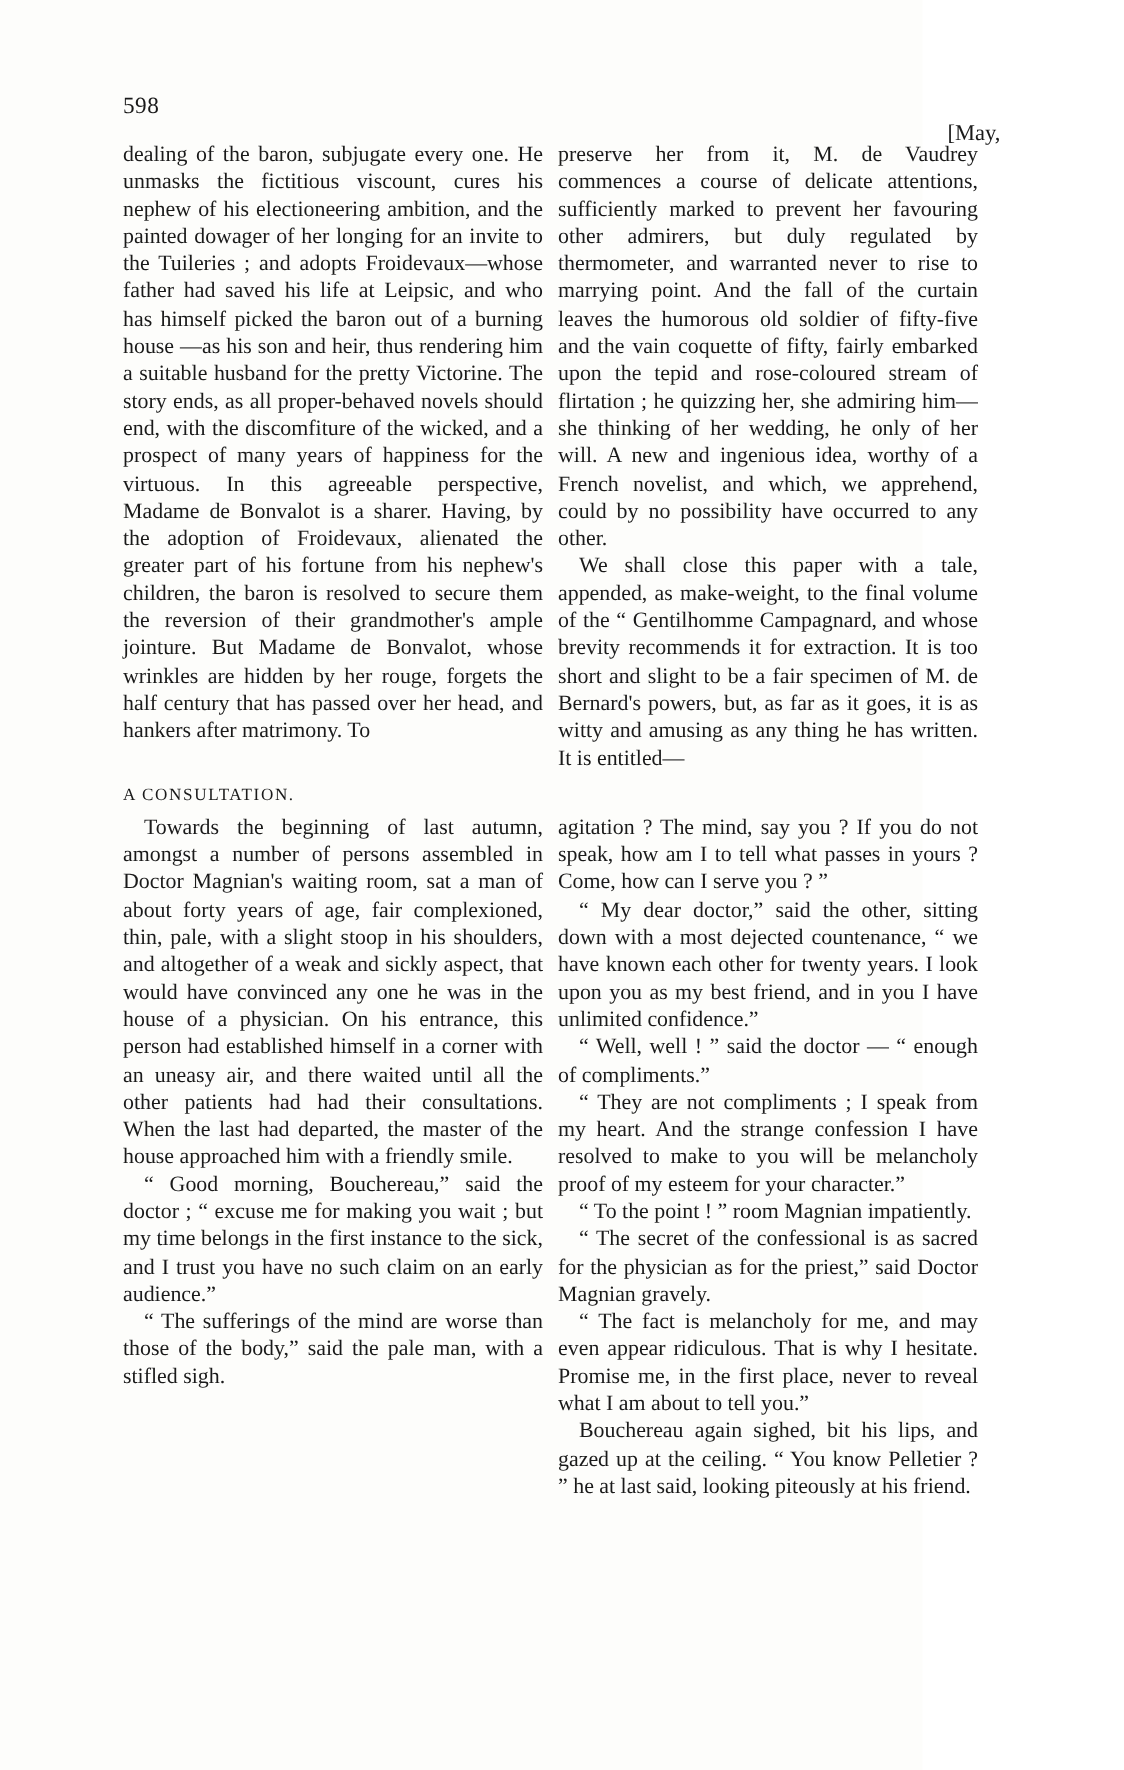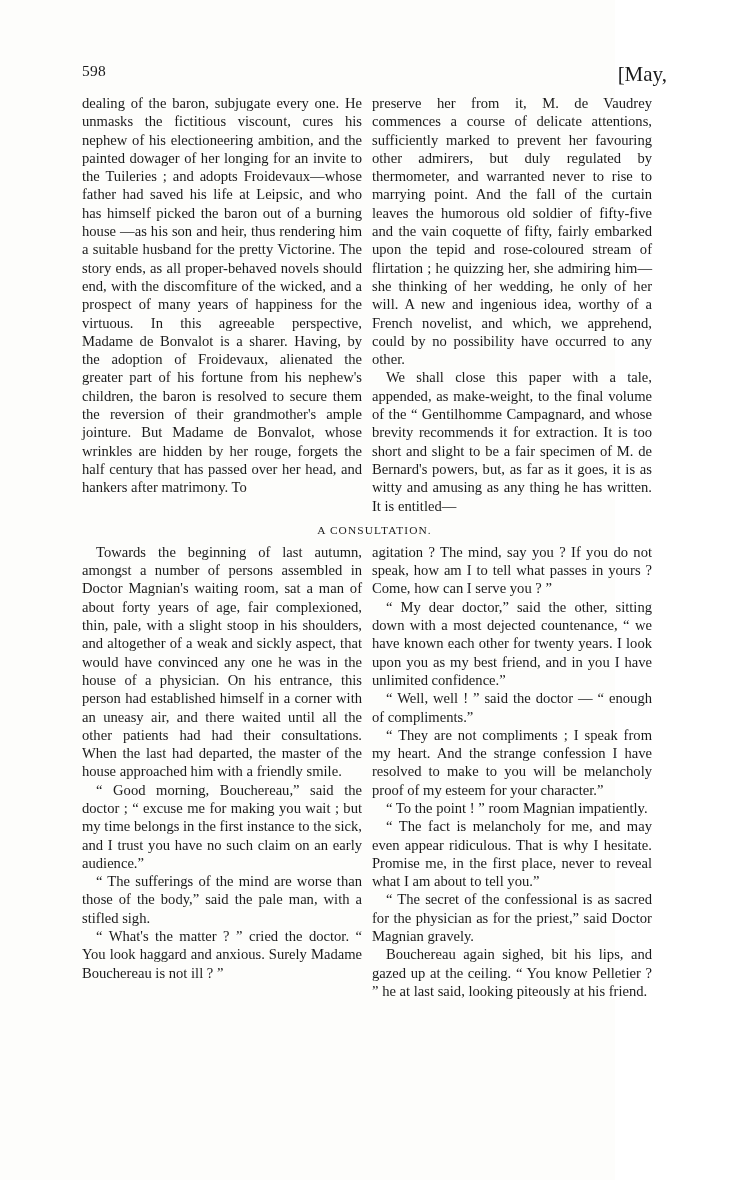--- a/index.html
+++ b/index.html
@@ -47,22 +47,22 @@
     right: 0;
     top: 0;
     text-align: center;
     font-style: italic;
     font-size: 16.5px;
     letter-spacing: 0.2px;
   }
   .head-right {
     position: absolute;
     right: 0;
-    top: 0;
-    font-size: 21px;
+    top: 19px;
+    font-size: 15px;
   }
   
   .cols {
     display: flex;
     gap: 10px;
   }
   .col {
     width: 280px;
   }
   p {
@@ -71,21 +71,20 @@
     line-height: 18.3px;
     text-align: justify;
     text-justify: inter-word;
     hyphens: none;
   }
   p.indent { text-indent: 14px; }
   p.noindent { text-indent: 0; }
 
   
   .section-head {
-    text-align: center;
     font-size: 11.4px;
     letter-spacing: 1.1px;
     margin: 9px 0 7px 0;
     font-variant: small-caps;
     text-transform: uppercase;
   }
   .sec-wrap {
     width: 585px;
   }
 </style>
@@ -112,28 +111,27 @@
 
     <div class="sec-wrap">
       <div class="section-head">A Consultation.</div>
     </div>
 
     <div class="cols">
       <div class="col">
         <p class="indent">Towards the beginning of last autumn, amongst a number of persons assembled in Doctor Magnian's waiting room, sat a man of about forty years of age, fair complexioned, thin, pale, with a slight stoop in his shoulders, and altogether of a weak and sickly aspect, that would have convinced any one he was in the house of a physician.  On his entrance, this person had established himself in a corner with an uneasy air, and there waited until all the other patients had had their consultations.   When the last had departed, the master of the house approached him with a friendly smile.</p>
         <p class="indent">“ Good morning, Bouchereau,” said the doctor ;  “ excuse me for making you wait ;  but my time belongs in the first instance to the sick, and I trust you have no such claim on an early audience.”</p>
         <p class="indent">“ The sufferings of the mind are worse than those of the body,” said the pale man, with a stifled sigh.</p>
-        <p class="indent">“ What's the matter ? ” cried the doctor.  “ You look haggard and anxious. Surely Madame Bouchereau is not ill ? ”</p>
       </div>
       <div class="col">
         <p class="noindent">agitation ? The mind, say you ? If you do not speak, how am I to tell what passes in yours ?   Come, how can I serve you ? ”</p>
         <p class="indent">“ My dear doctor,” said the other, sitting down with a most dejected countenance, “ we have known each other for twenty years.   I look upon you as my best friend, and in you I have unlimited confidence.”</p>
         <p class="indent">“ Well, well ! ”  said the doctor — “ enough of compliments.”</p>
         <p class="indent">“ They are not compliments ; I speak from my heart.  And the strange confession I have resolved to make to you will be melancholy proof of my esteem for your character.”</p>
         <p class="indent">“ To the point ! ” room Magnian impatiently.</p>
+        <p class="indent">“ The secret of the confessional is as sacred for the physician as for the priest,” said Doctor Magnian gravely.</p>
         <p class="indent">“ The fact is melancholy for me, and may even appear ridiculous.  That is why I hesitate.  Promise me, in the first place, never to reveal what I am about to tell you.”</p>
-        <p class="indent">“ The secret of the confessional is as sacred for the physician as for the priest,” said Doctor Magnian gravely.</p>
         <p class="indent">Bouchereau again sighed, bit his lips, and gazed up at the ceiling. “ You know Pelletier ? ” he at last said, looking piteously at his friend.</p>
       </div>
     </div>
 
   </div>
 </div>
 
 </body></html>

